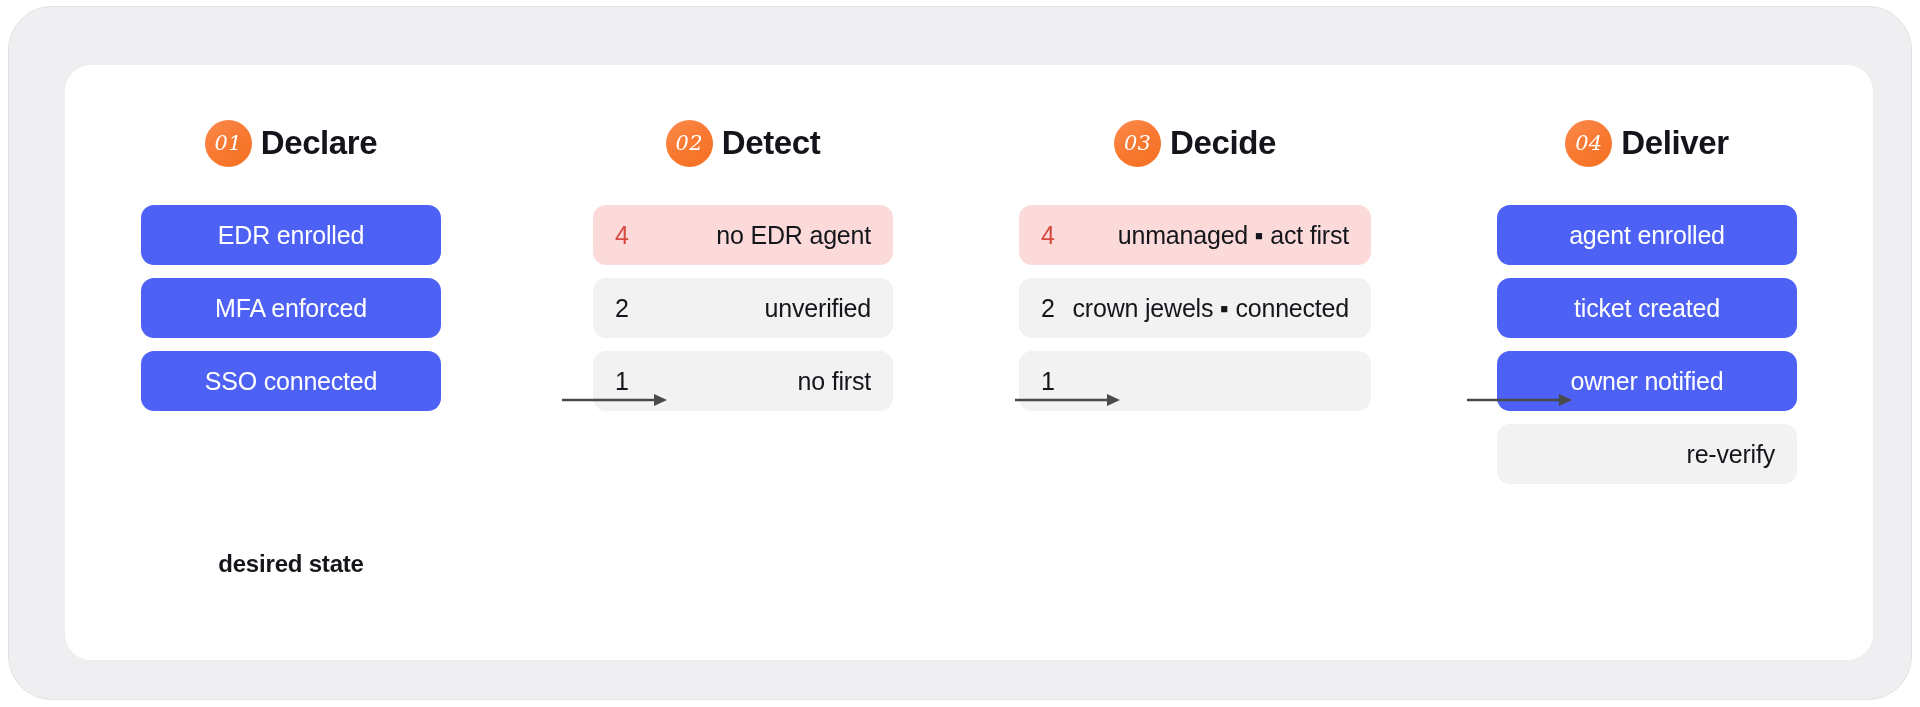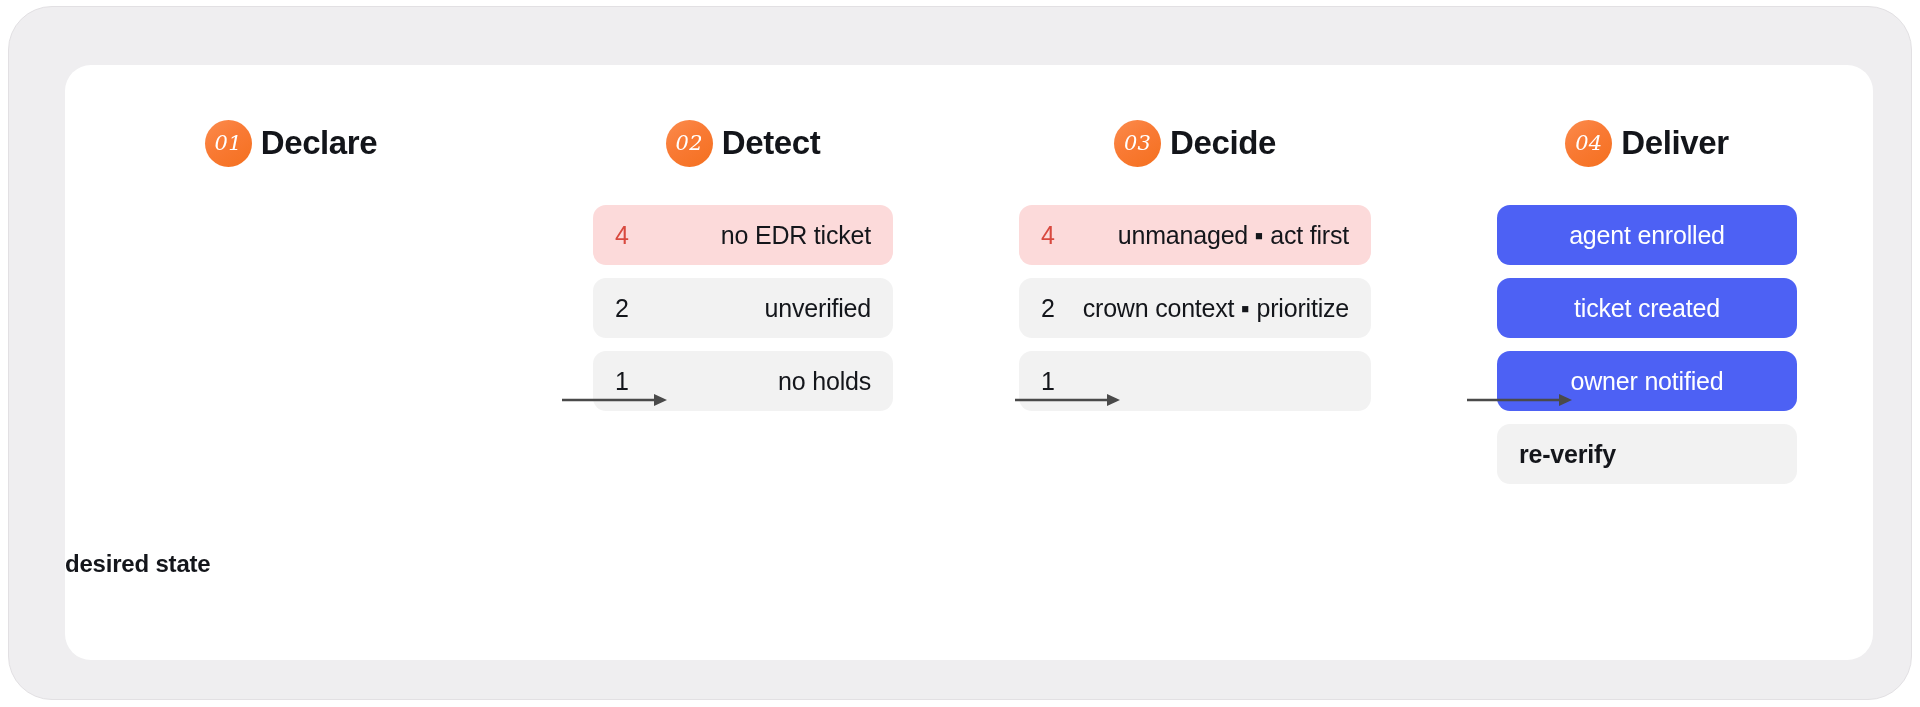--- a/index.html
+++ b/index.html
@@ -123,41 +123,41 @@
   }
   
   .pill.alert {
     background: #fcdada;
     color: #14161b;
     justify-content: space-between;
     padding: 0 22px;
   }
   .pill.gray.centered,
   .pill.alert.centered {
-    justify-content: flex-start;
-    font-weight: bold;
+    justify-content: flex-end;
   }
   .count {
     font-size: 25px;
     color: #14161b;
     flex: 0 0 auto;
   }
   .pill.alert .count {
     color: #d8493f;
   }
   .pill-label {
     flex: 0 0 auto;
   }
 
   
   .caption {
     position: absolute;
     bottom: 82px;
     left: 0;
     width: 100%;
+    text-align: center;
     font-size: 24px;
     font-weight: 700;
     color: #14161b;
     letter-spacing: -0.2px;
   }
 
   
   .arrow {
     position: absolute;
     top: 325px;
@@ -177,61 +177,72 @@
 
     <div class="columns">
 
       <div class="column">
         <div class="col-header">
           <div class="badge">
             <span class="badge-num">01</span>
           </div>
           <div class="col-title">Declare</div>
         </div>
+        <div class="rows">
+          <div class="pill blue">
+            <span class="pill-label">EDR enrolled</span>
+          </div>
+          <div class="pill blue">
+            <span class="pill-label">MFA enforced</span>
+          </div>
+          <div class="pill blue">
+            <span class="pill-label">SSO connected</span>
+          </div>
+        </div>
         <div class="caption">desired state</div>
       </div>
 
       <div class="column">
         <div class="col-header">
           <div class="badge">
             <span class="badge-num">02</span>
           </div>
           <div class="col-title">Detect</div>
         </div>
         <div class="rows">
           <div class="pill alert">
             <span class="count">4</span>
-            <span class="pill-label">no EDR ticket</span>
+            <span class="pill-label">no EDR agent</span>
           </div>
           <div class="pill gray">
             <span class="count">2</span>
             <span class="pill-label">unverified</span>
           </div>
           <div class="pill gray">
             <span class="count">1</span>
-            <span class="pill-label">no holds</span>
+            <span class="pill-label">no first</span>
           </div>
         </div>
       </div>
 
       <div class="column">
         <div class="col-header">
           <div class="badge">
             <span class="badge-num">03</span>
           </div>
           <div class="col-title">Decide</div>
         </div>
         <div class="rows" style="width:352px">
           <div class="pill alert">
             <span class="count">4</span>
             <span class="pill-label">unmanaged ▪ act first</span>
           </div>
           <div class="pill gray">
             <span class="count">2</span>
-            <span class="pill-label">crown context ▪ prioritize</span>
+            <span class="pill-label">crown jewels ▪ connected</span>
           </div>
           <div class="pill gray">
             <span class="count">1</span>
           </div>
         </div>
       </div>
 
       <div class="column">
         <div class="col-header">
           <div class="badge">

